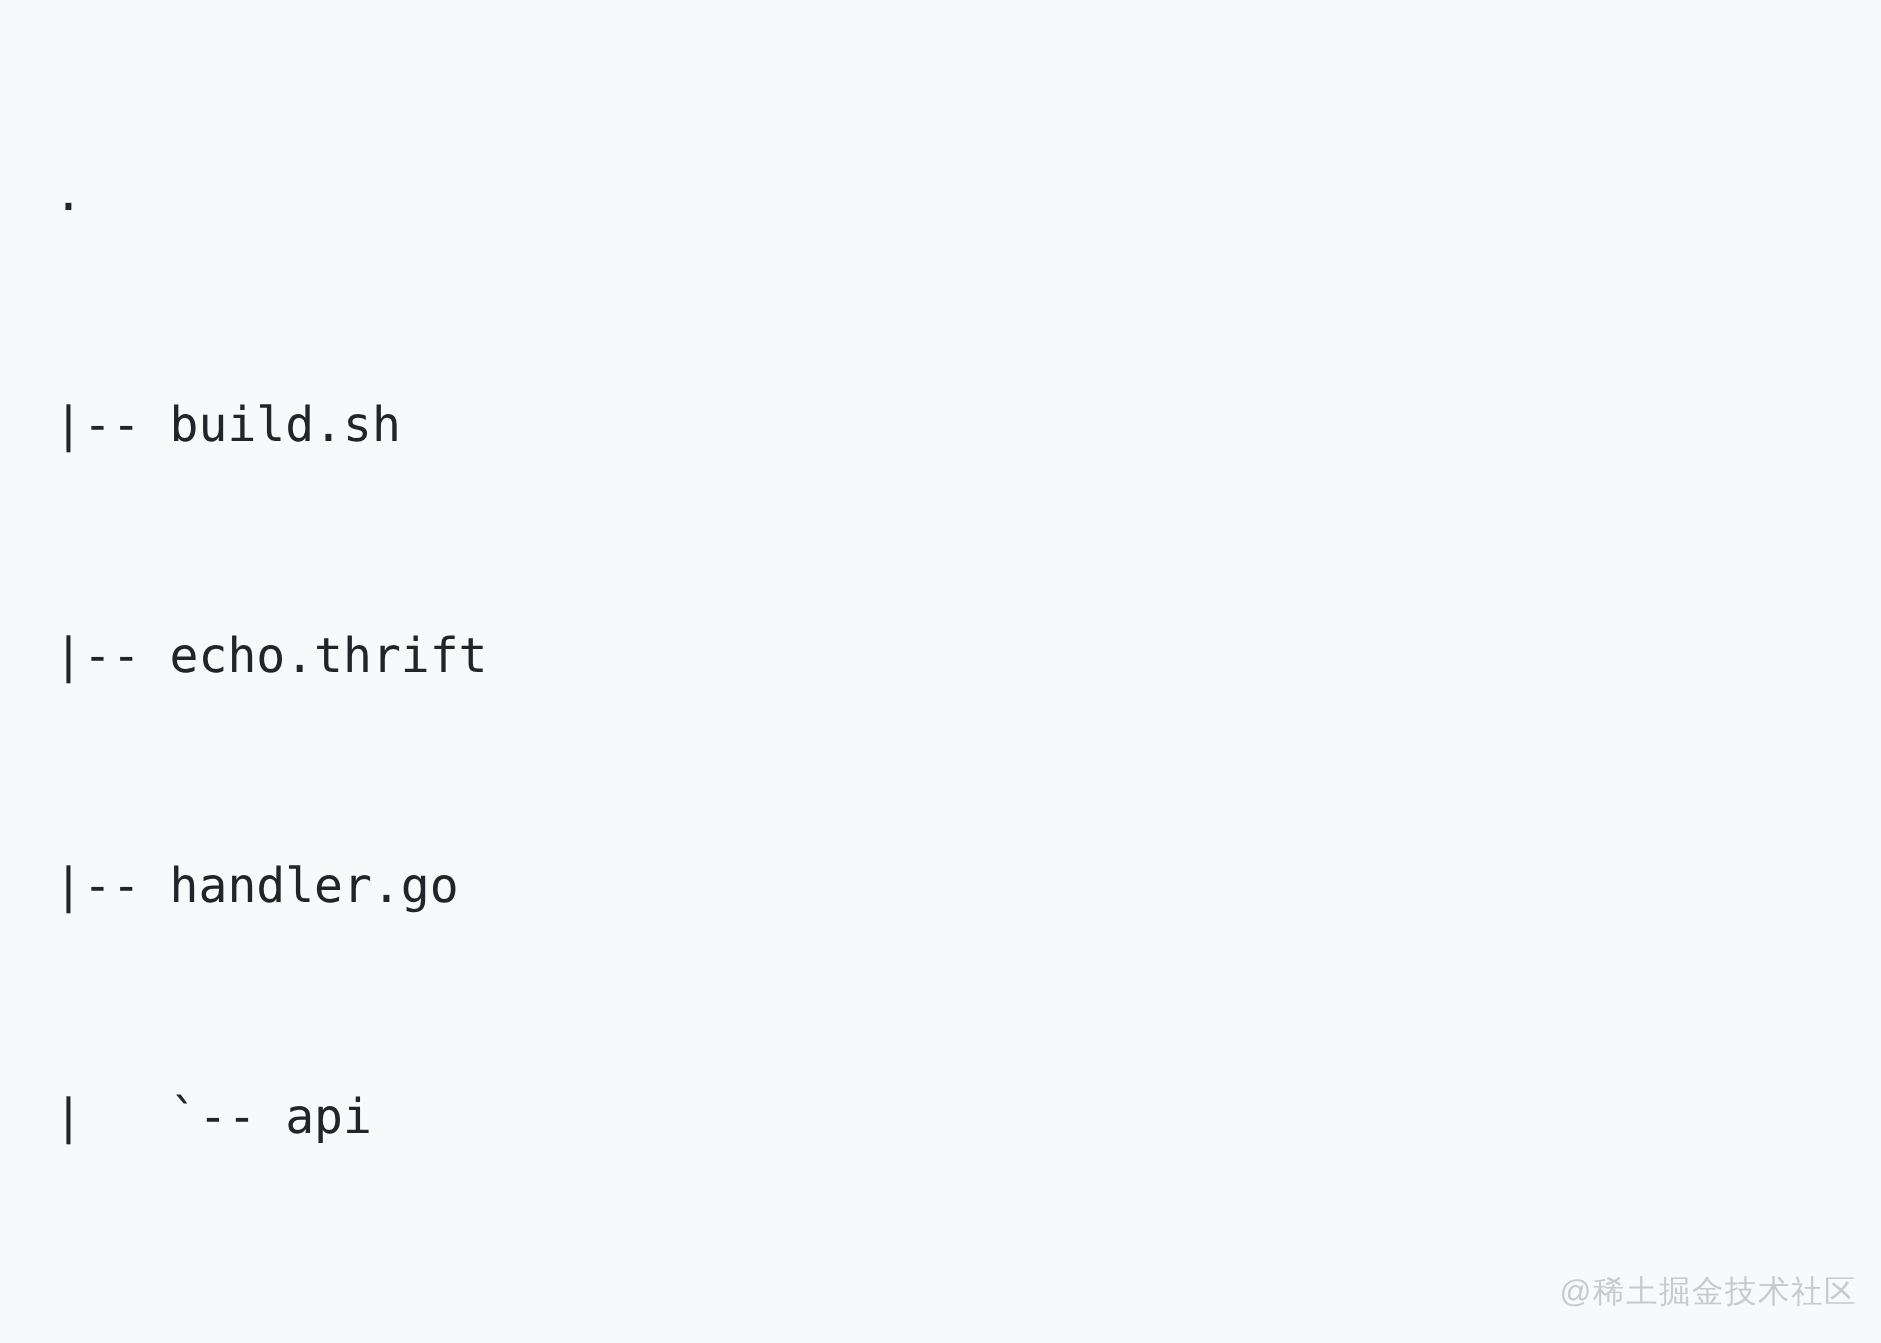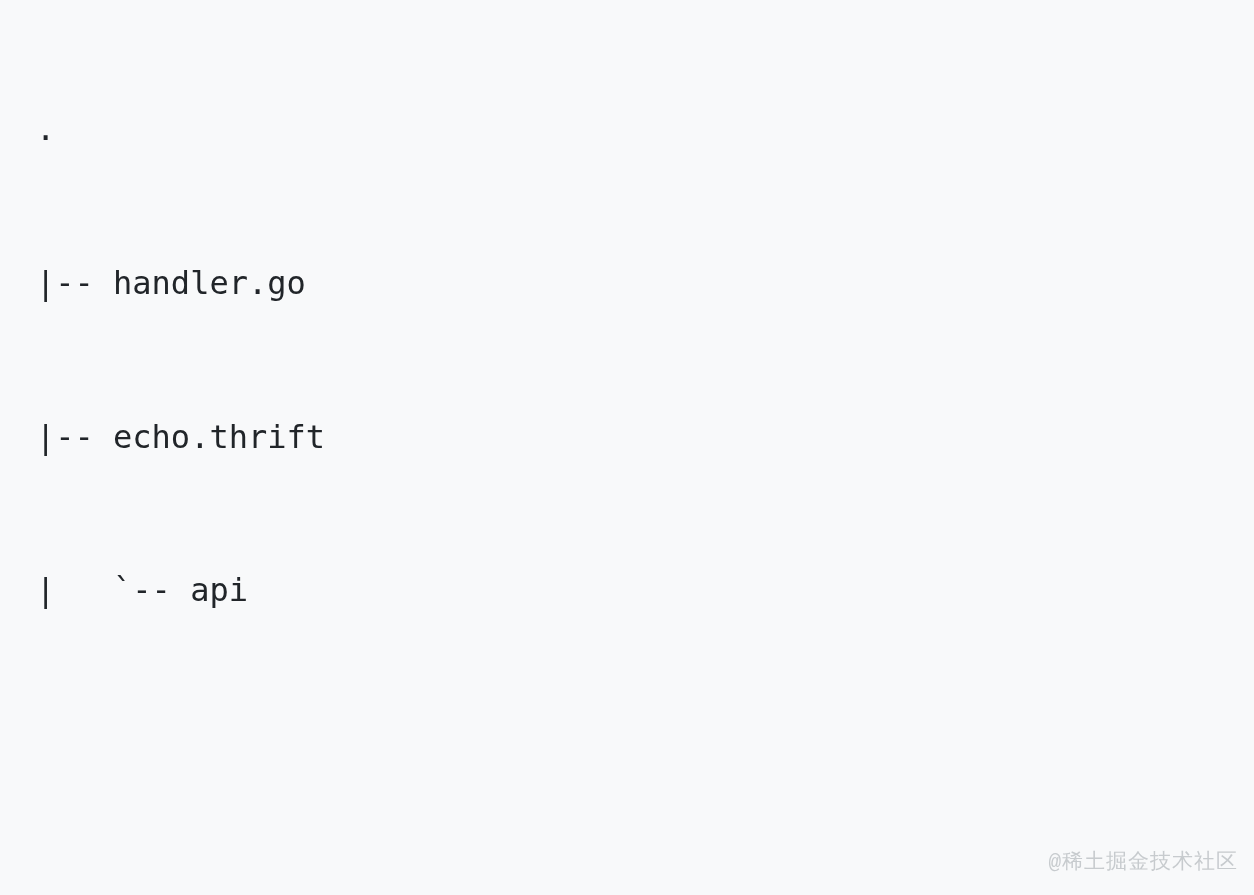--- a/index.html
+++ b/index.html
@@ -33,31 +33,32 @@
     white-space: pre;
     height: 51.2px;
   }
   .watermark {
     position: absolute;
     right: 16px;
     bottom: 20px;
     color: var(--watermark, #c7cbce);
     font-size: 21px;
     letter-spacing: 1px;
-    font-family: Liberation Mono, monospace;
+    font-family: Liberation Sans, sans-serif;
     user-select: none;
   }
 </style>
 </head>
 <body>
 
 <div class="tree">
   <div class="tree-line">.</div>
+  <div class="tree-line">|-- build.sh</div>
+  <div class="tree-line">|-- echo.thrift</div>
   <div class="tree-line">|-- handler.go</div>
-  <div class="tree-line">|-- echo.thrift</div>
   <div class="tree-line">|   `-- api</div>
   
   
   
   
   
   
   
   
   

